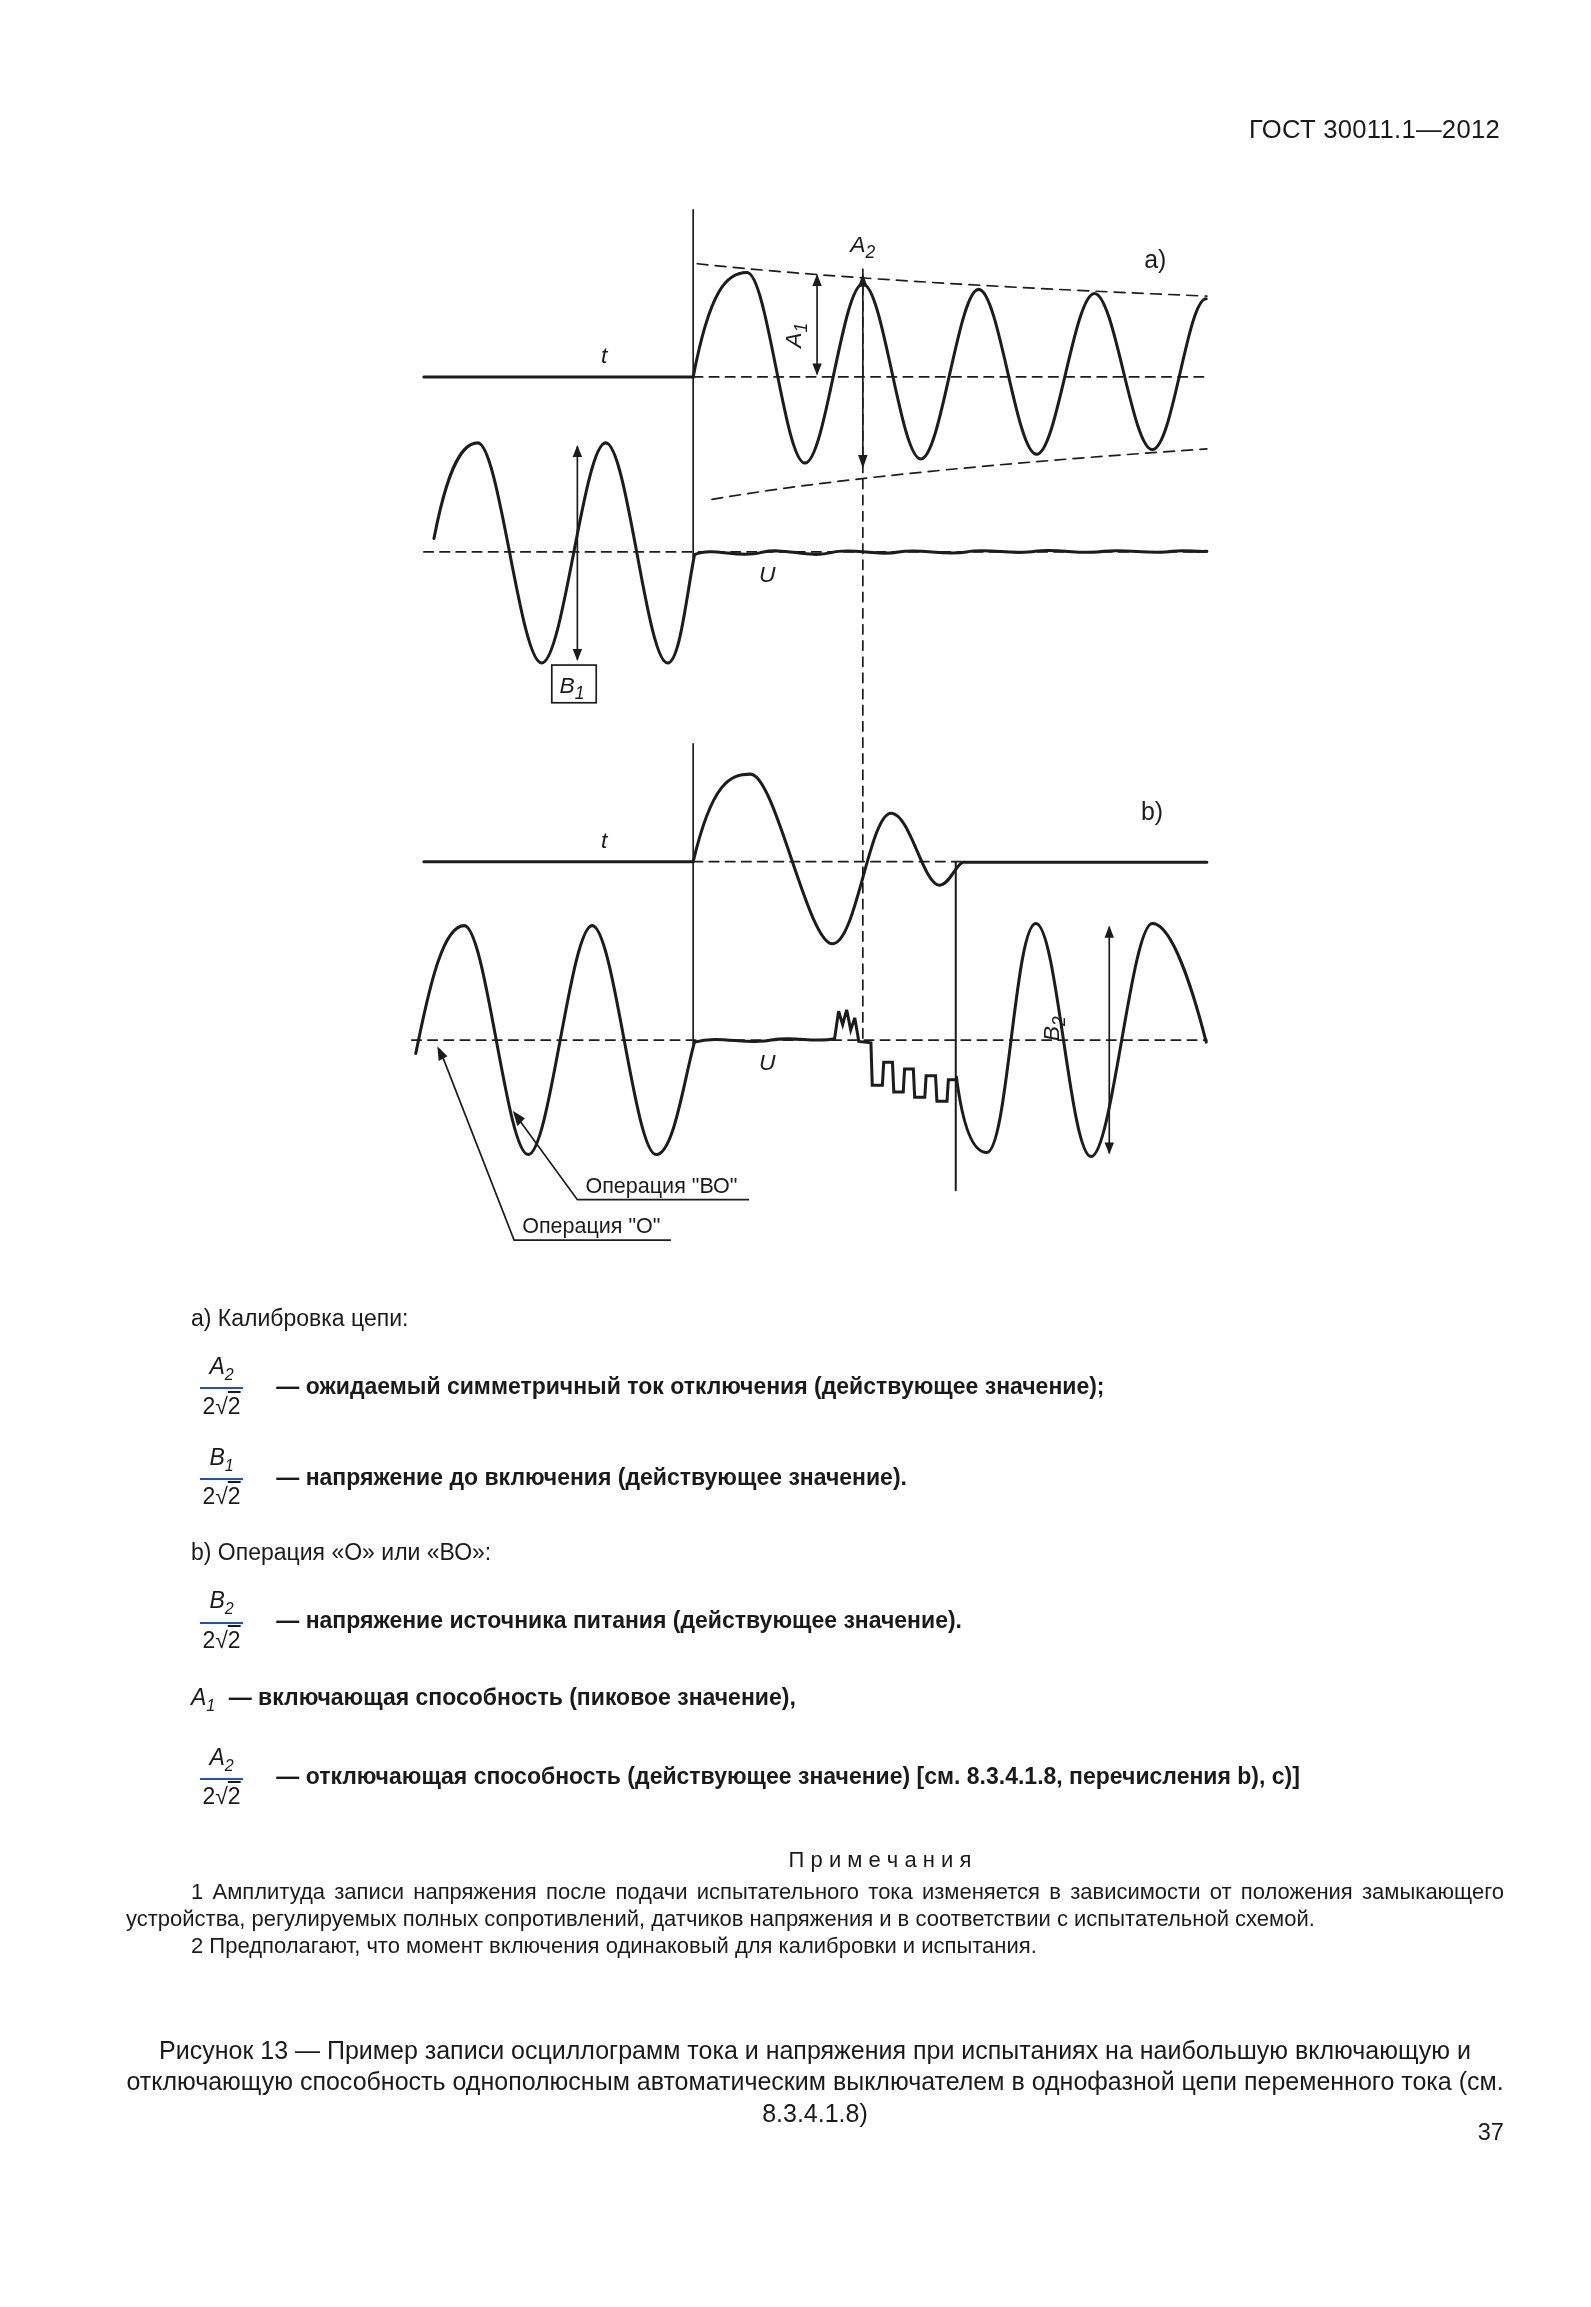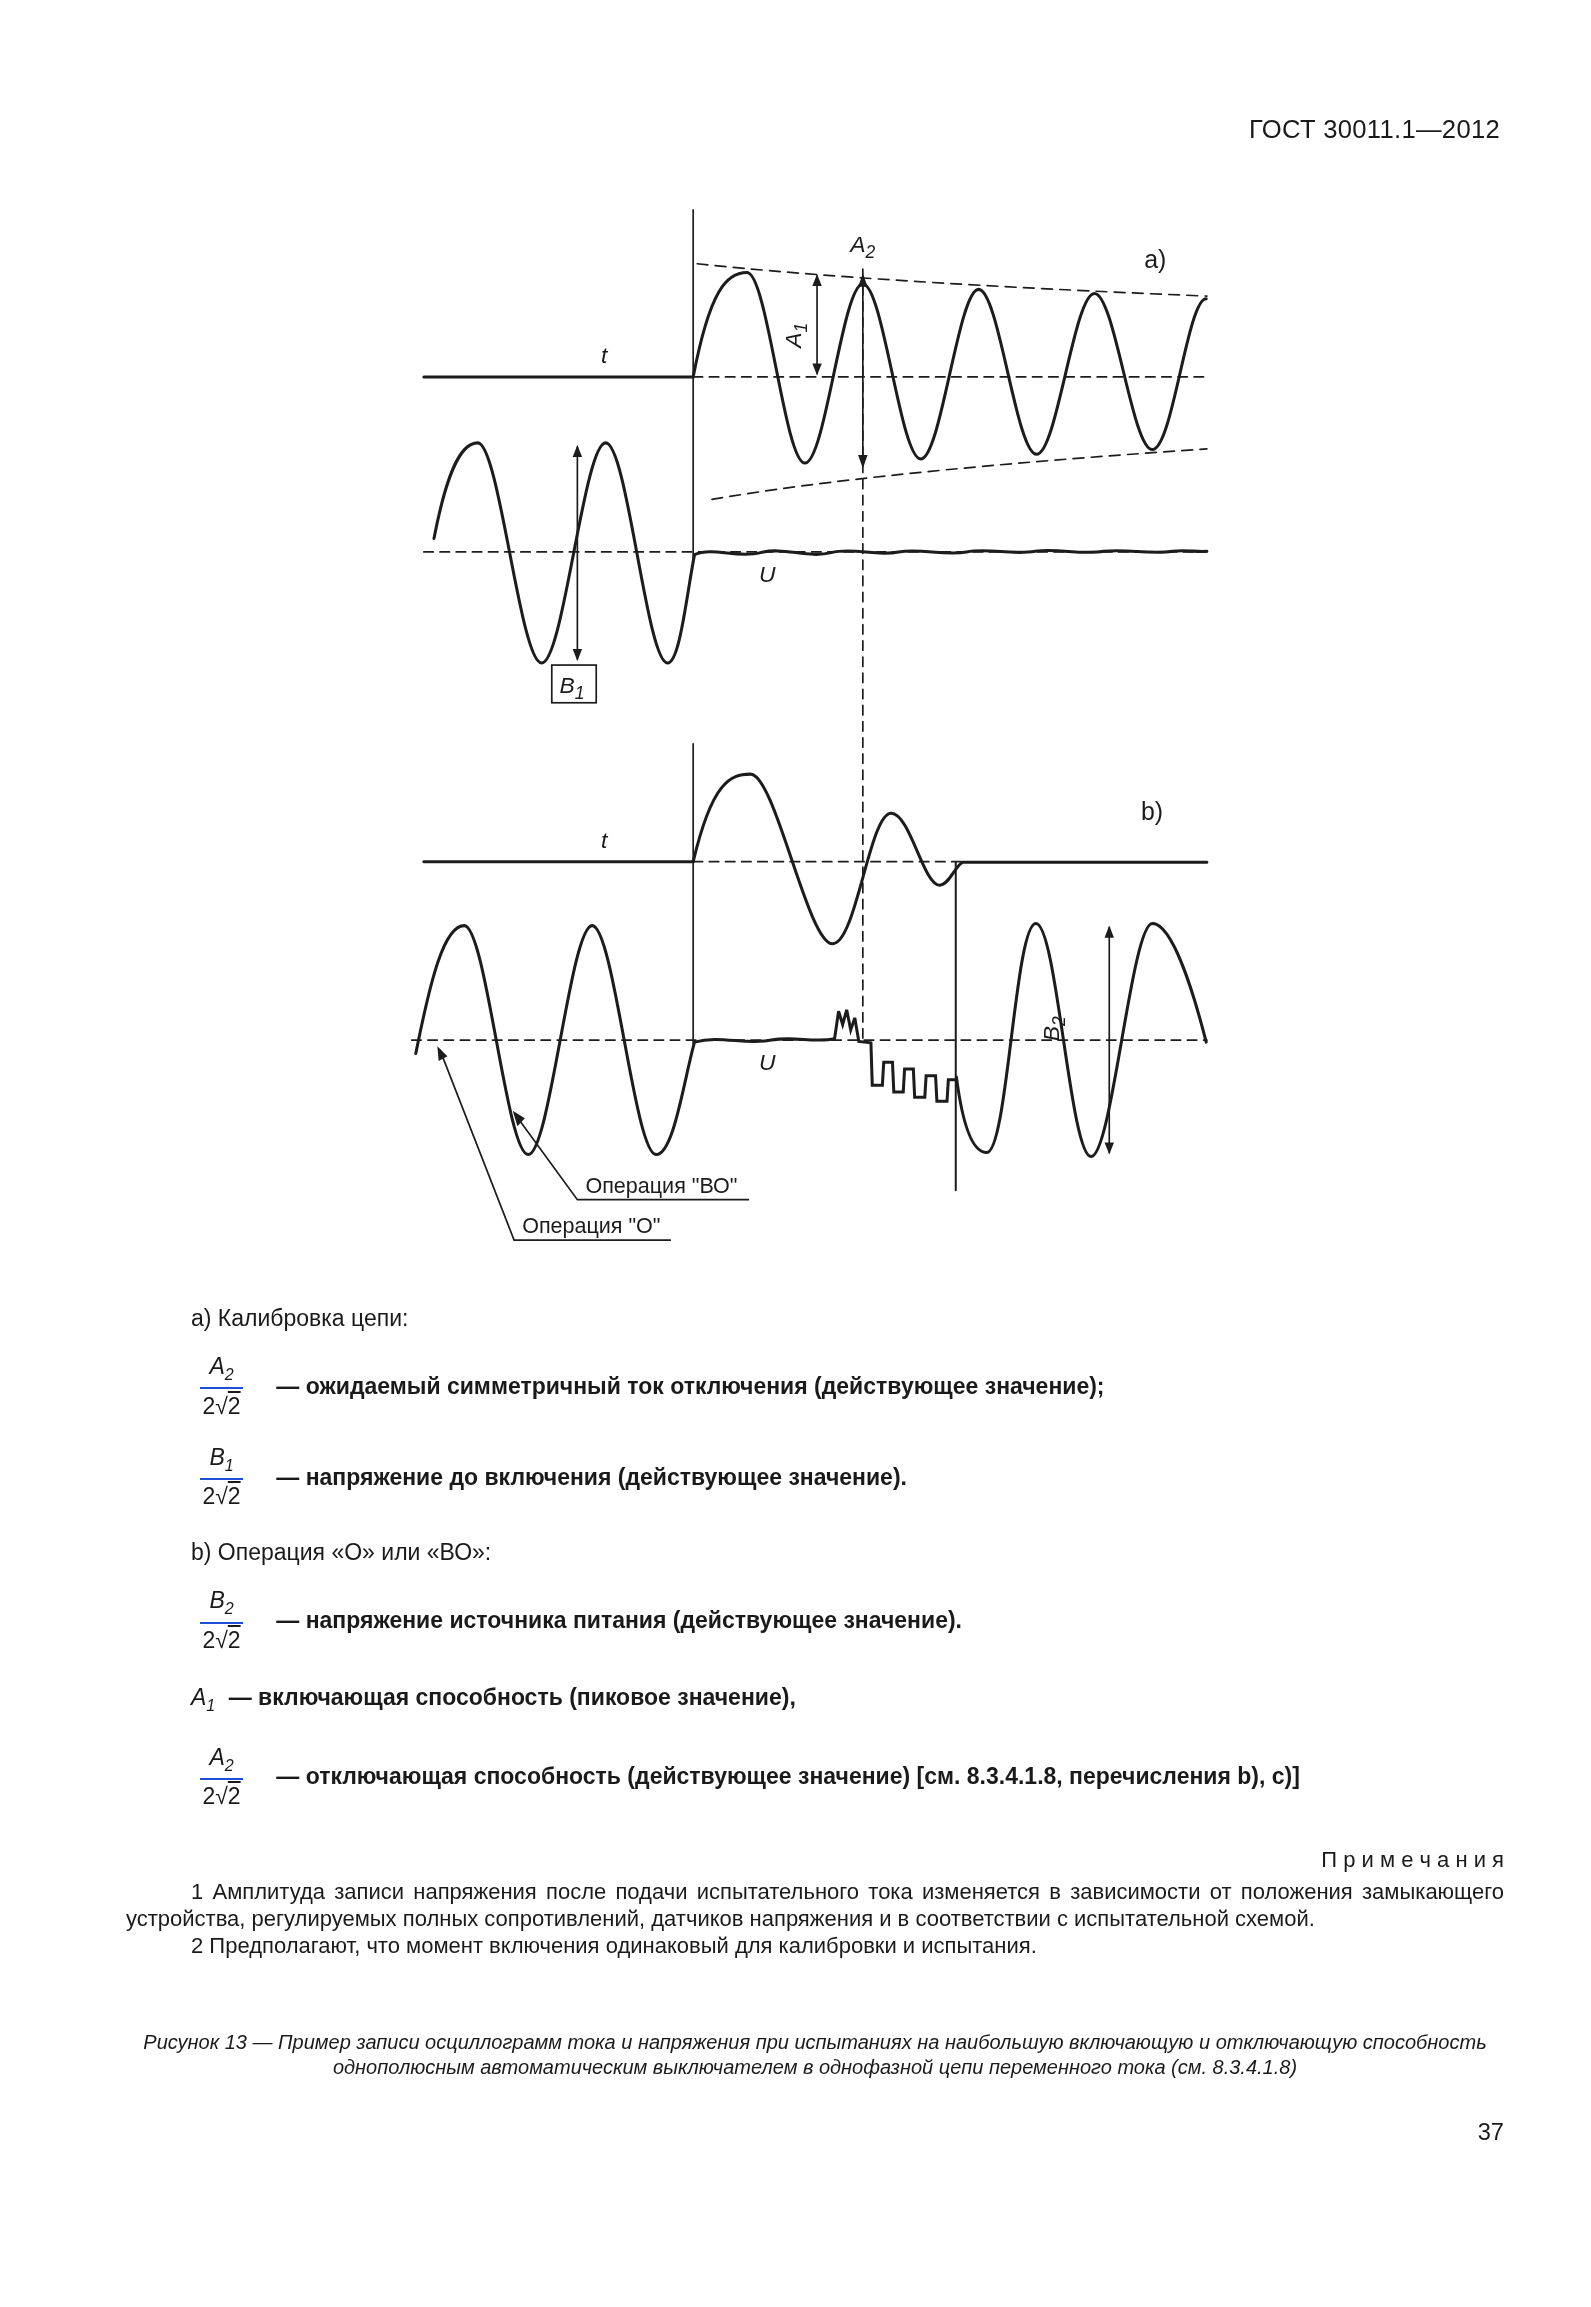--- a/index.html
+++ b/index.html
@@ -20,25 +20,25 @@
   .frac { display:inline-flex; flex-direction:column; align-items:center; margin-right:13.5px; min-width:61px; }
   .frac .num { font-style:italic; padding:0 6.7px 4.7px 6.7px; line-height:1; }
   .frac .den { border-top:2px solid #1d4ed8; padding:5.4px 2.7px 0 2.7px; line-height:1; }
   .frac sub, .plain-row sub { font-size:16px; }
   .radicand { text-decoration:overline; }
   .desc { margin-left:10.8px;font-weight:bold; }
   .plain-row .sym { font-style:italic; margin-right:2.7px; }
 
   .notes { position:absolute; left:126px; top:1847px; width:1378px;
     font-size:22px; line-height:1.22; text-align:justify; }
-  .notes .title { text-align:right; margin:0 0 5.4px 0; padding-left:65px; }
+  .notes .title { text-align:center; margin:0 0 5.4px 0; padding-left:65px; }
   .notes p { margin:0; text-indent:65px; }
 
   .caption { position:absolute; left:126px; top:2010px; width:1378px;
-    font-size:20px; line-height:1.25; text-align:center;font-style:italic; }
+    font-size:25px; line-height:1.25; text-align:center; }
 
   .page-num { position:absolute; left:126px; top:2119px; width:1378px;
     text-align:right; font-size:23.6px; }
 </style>
 </head>
 <body>
 
 <div class="page">
 
   <div class="doc-header">ГОСТ 30011.1—2012</div>

